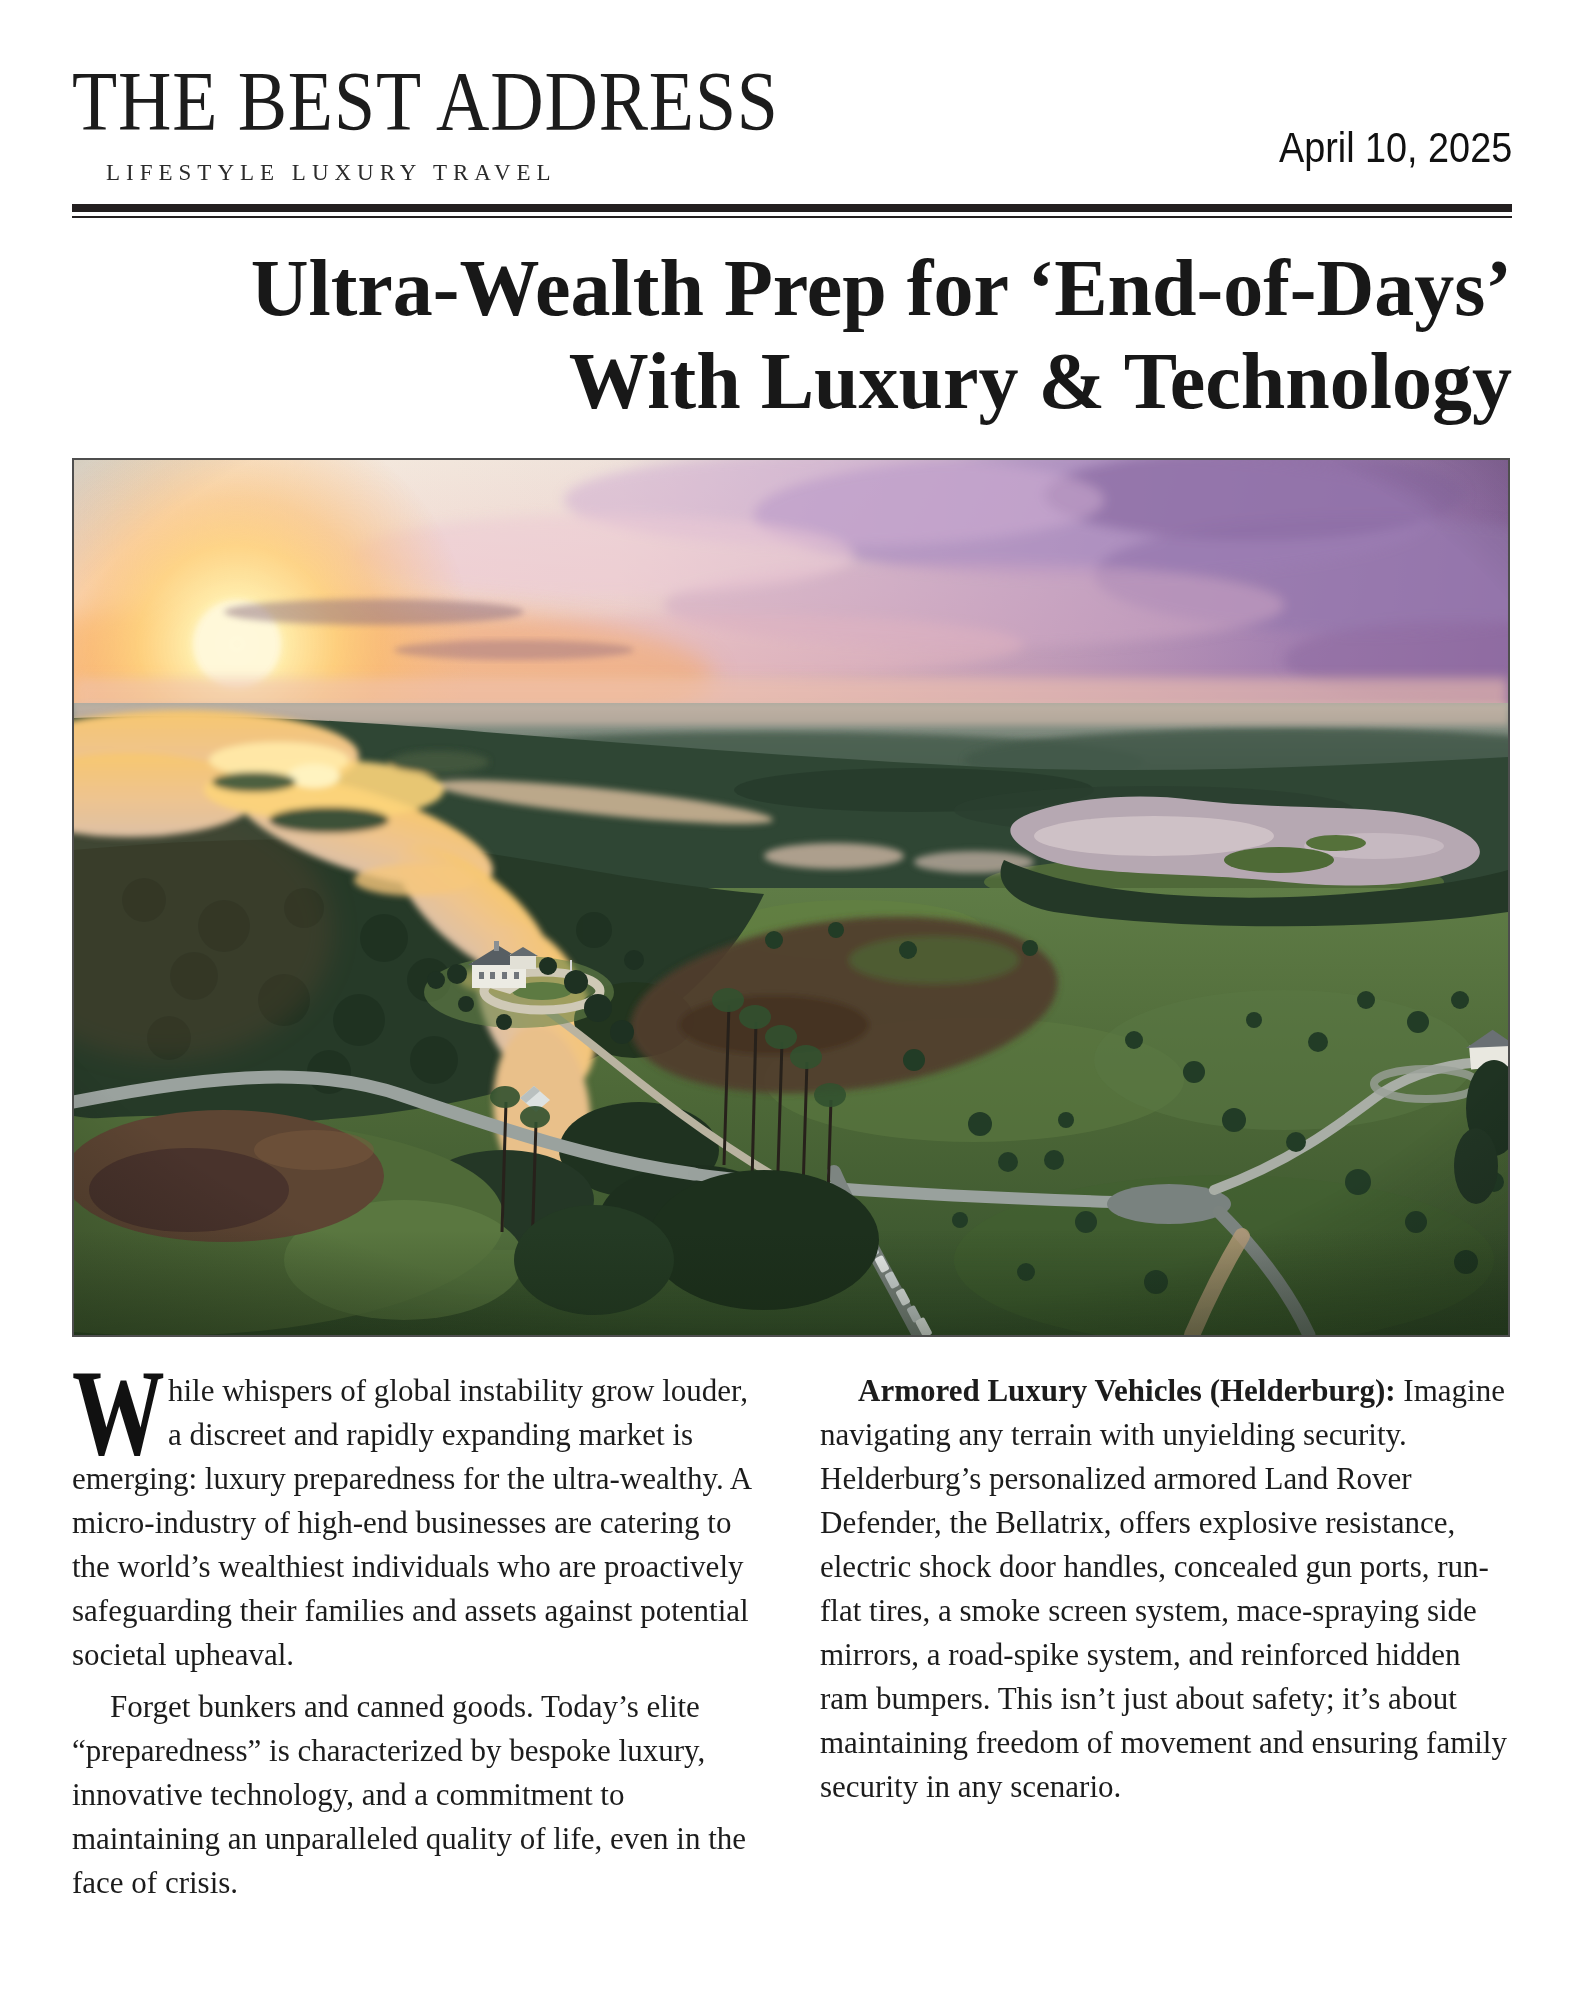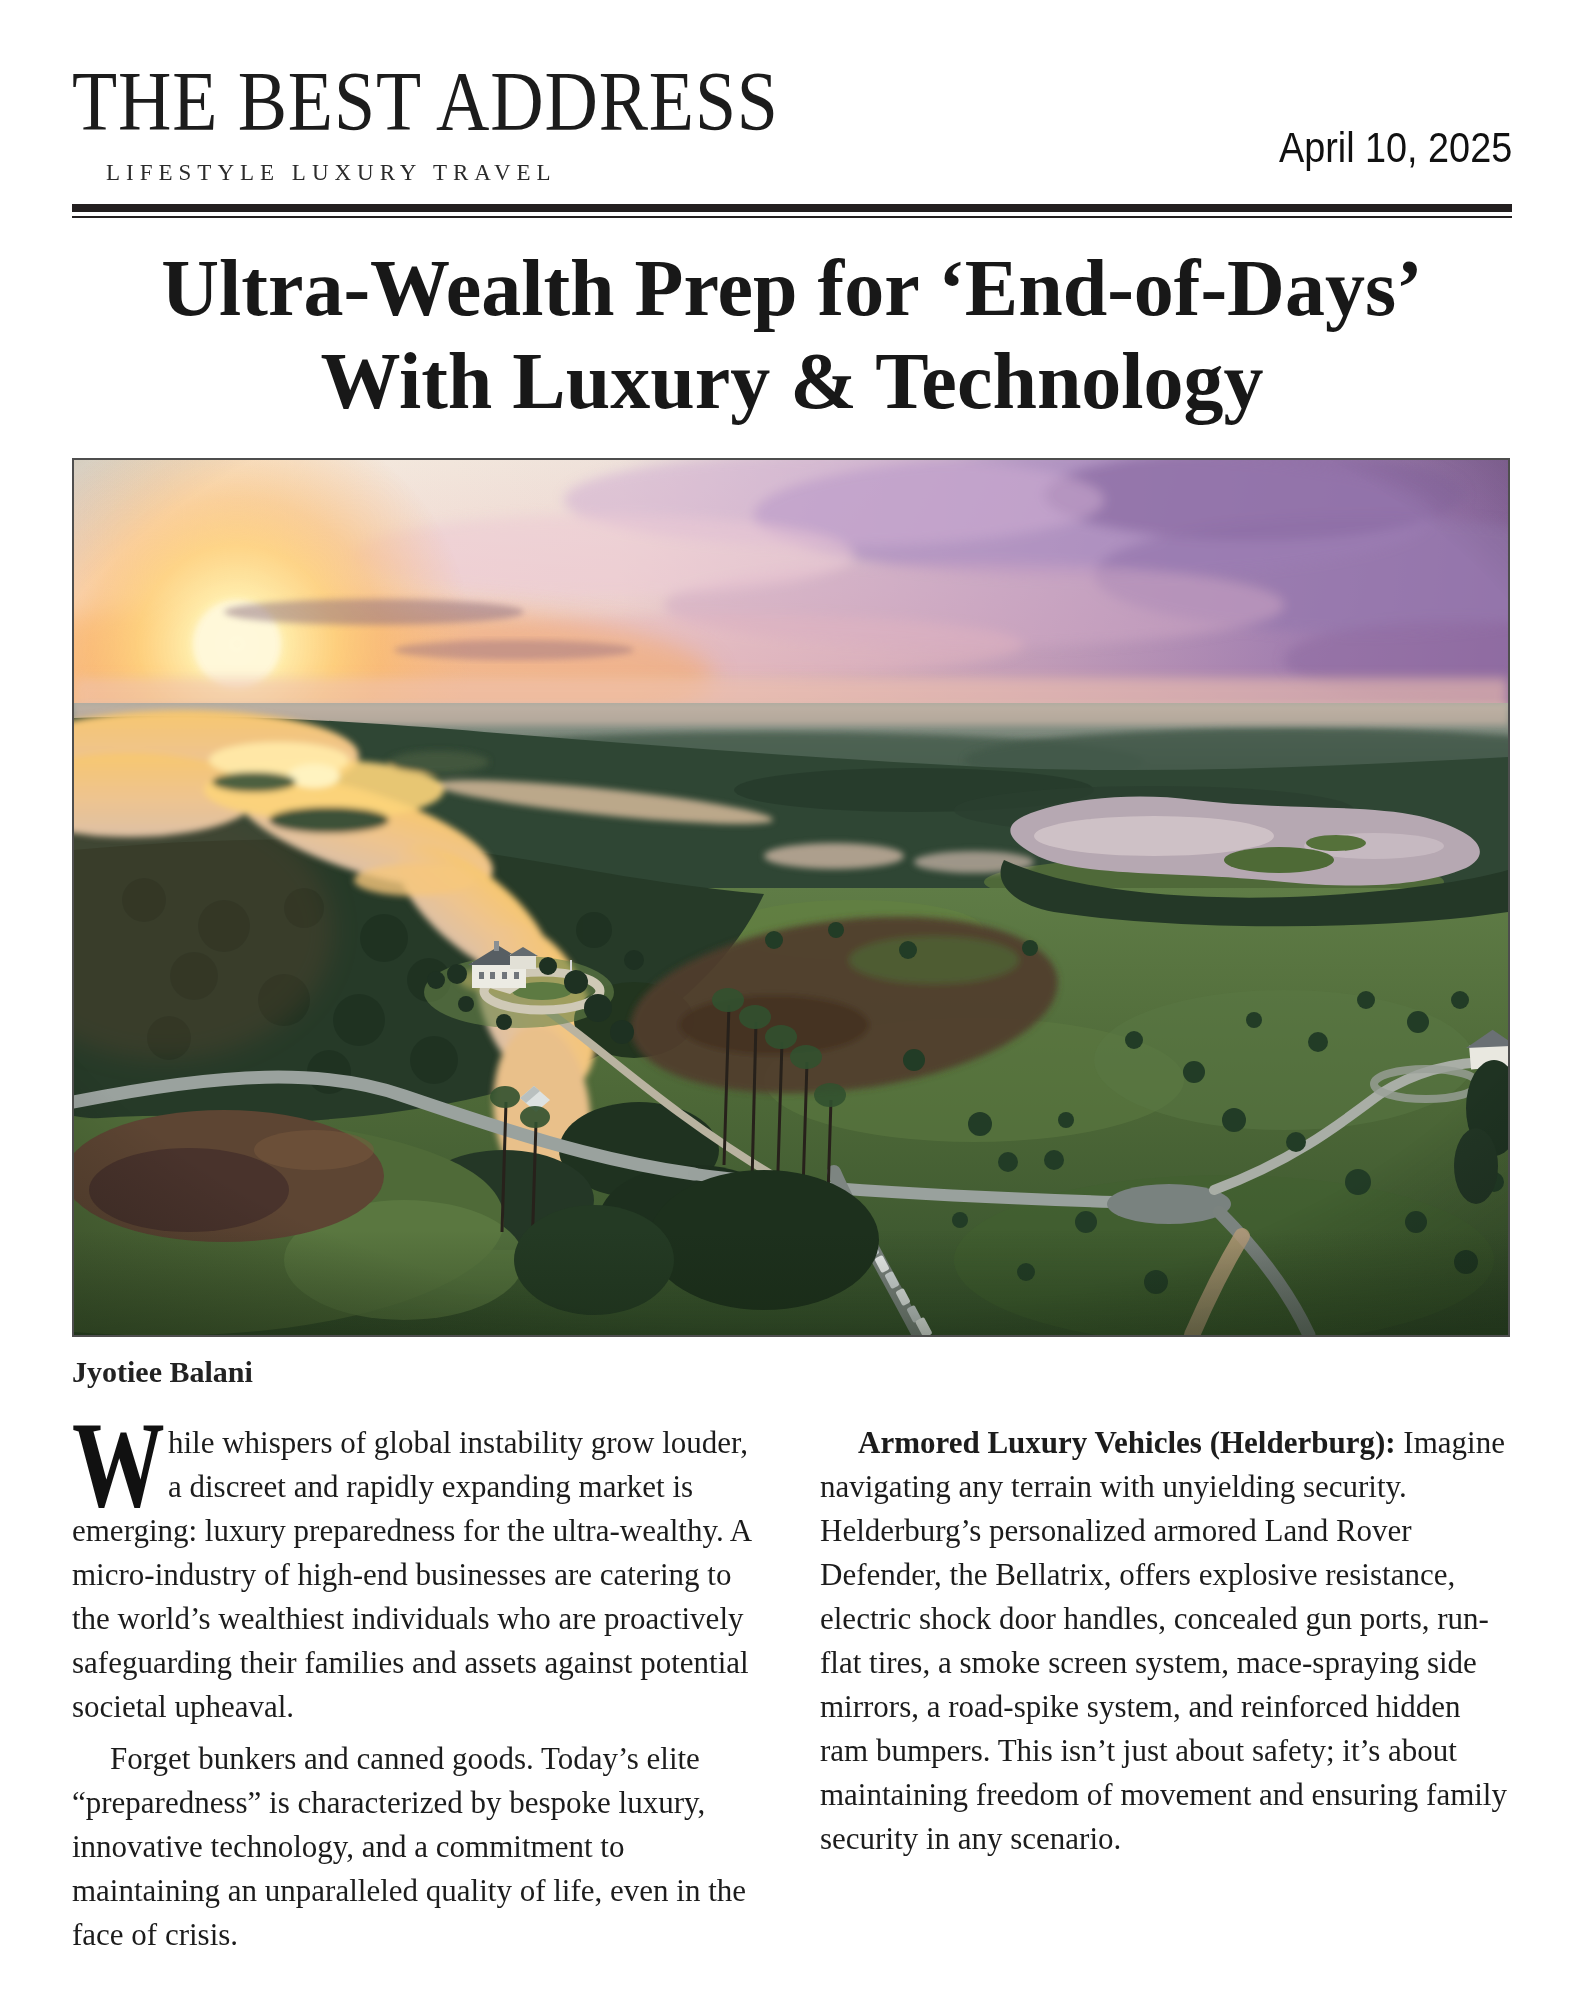--- a/index.html
+++ b/index.html
@@ -13,21 +13,21 @@
         transform:scaleX(.88);transform-origin:0 50%;white-space:nowrap;}
   .tagline{font-size:23px;letter-spacing:6px;margin:16px 0 0 34px;color:#2b2b2b;white-space:nowrap;}
   .date{position:absolute;right:0;top:64px;font-family:"Liberation Sans",sans-serif;
         font-size:42px;color:#111;transform:scaleX(.9);transform-origin:100% 50%;white-space:nowrap;}
   .rule-thick{height:8px;background:#231f20;margin-top:18px;}
   .rule-thin{height:2px;background:#231f20;margin-top:4px;}
 
   
   .headline{margin:24px 0 0;font-size:80px;line-height:93px;font-weight:700;
             text-align:center;color:#181818;}
-  .headline .hl{display:block;}
+  .headline .hl{display:block;text-align:right;}
 
   
   .photo-frame{margin:30px 0 0;width:1434px;height:875px;border:2px solid #4e4e4e;padding:0;}
   .photo-frame svg{display:block;}
   .credit{margin-top:18px;font-weight:700;font-size:30px;color:#222;}
 
   
   .columns{display:flex;gap:56px;margin-top:32px;}
   .col{width:692px;font-size:31px;line-height:44px;color:#1c1c1c;text-align:left;}
   .col p{margin:0 0 8px;text-indent:38px;}
@@ -343,21 +343,20 @@
         </g>
         <ellipse cx="1420" cy="648" rx="28" ry="48" fill="#1f3322"></ellipse>
         <ellipse cx="1402" cy="706" rx="22" ry="38" fill="#223625"></ellipse>
       </g>
 
       <rect width="1434" height="875" fill="url(#gVig)"></rect>
       <rect y="770" width="1434" height="105" fill="url(#gBot)"></rect>
     </svg>
   </figure>
 
-  <div class="credit">Jyotiee Balani</div>
 
   <div class="columns">
     <div class="col">
       <p class="p-drop"><span class="dropcap">W</span><span>hile whispers of global instability grow louder, a discreet and rapidly expanding market is emerging: luxury preparedness for the ultra-wealthy. A micro-industry of high-end businesses are catering to the world’s wealthiest individuals who are proactively safeguarding their families and assets against potential societal upheaval.</span></p>
       <p><span>Forget bunkers and canned goods. Today’s elite “preparedness” is characterized by bespoke luxury, innovative technology, and a commitment to maintaining an unparalleled quality of life, even in the face of crisis.</span></p>
     </div>
     <div class="col">
       <p><strong class="lead">Armored Luxury Vehicles (Helderburg):</strong> <span>Imagine navigating any terrain with unyielding security. Helderburg’s personalized armored Land Rover Defender, the Bellatrix, offers explosive resistance, electric shock door handles, concealed gun ports, run-flat tires, a smoke screen system, mace-spraying side mirrors, a road-spike system, and reinforced hidden ram bumpers. This isn’t just about safety; it’s about maintaining freedom of movement and ensuring family security in any scenario.</span></p>
     </div>
   </div>

